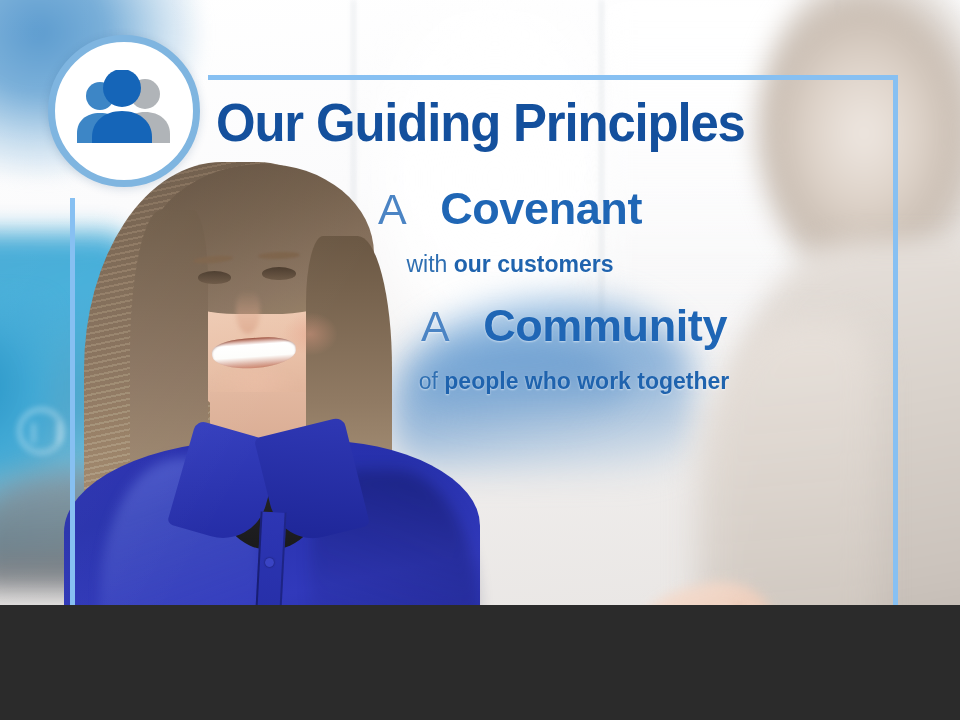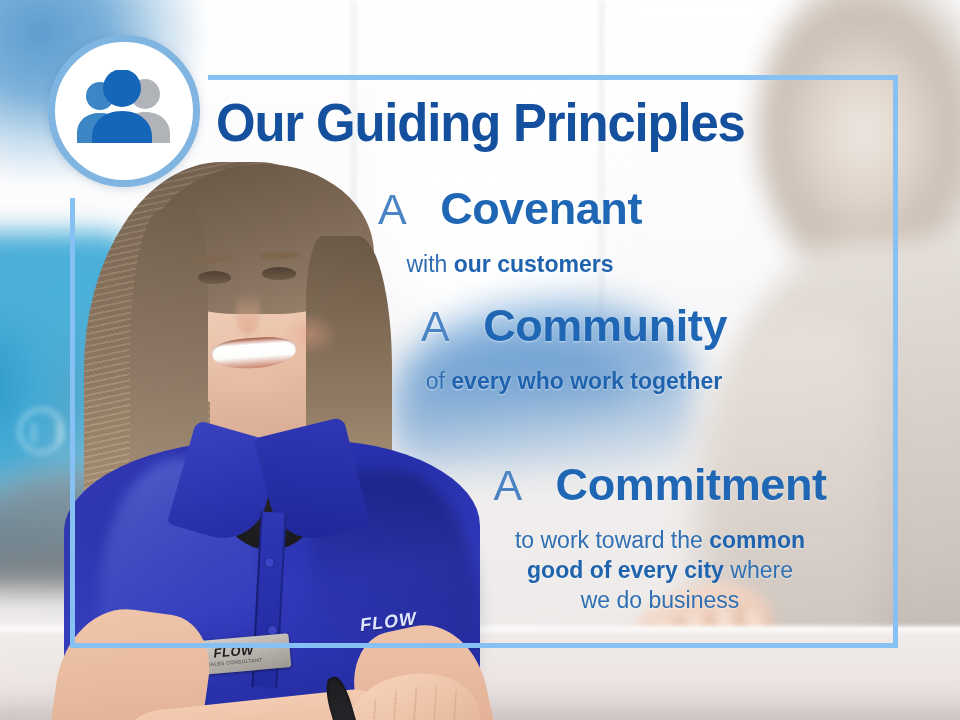--- a/index.html
+++ b/index.html
@@ -1,21 +1,21 @@
 <!DOCTYPE html>
 <html><head>
 <meta charset="utf-8">
 <title>Our Guiding Principles</title>
 <style>
   html,body{margin:0;padding:0;background:#2b2b2b;}
   *{box-sizing:border-box;}
 
   .stage{
     position:relative;
-    width:960px;height:720px;
+    width:960px;height:605px;
     overflow:hidden;
     font-family:"Liberation Sans", sans-serif;
     background:#f2f3f4;
   }
 
   
   .photo{position:absolute;inset:0;overflow:hidden;}
 
   
   .bg-base{
@@ -448,24 +448,17 @@
       <span class="key">Covenant</span>
     </div>
     <div class="sub"><span>with </span><b>our customers</b></div>
   </div>
 
   <div class="block b-community">
     <div class="head">
       <span class="art">A</span>
       <span class="key">Community</span>
     </div>
-    <div class="sub"><span>of </span><b>every who work together</b><br></div>
+    <div class="sub"><span>of </span><b>people who work together</b><br></div>
   </div>
 
-  <div class="block b-commitment">
-    <div class="head">
-      <span class="art">A</span>
-      <span class="key">Commitment</span>
-    </div>
-    <div class="sub"><span>to work toward the </span><b>common</b><br><b>good of every city</b><span> where</span><br><span>we do business</span></div>
-  </div>
 
 </div>
 
 </body></html>

